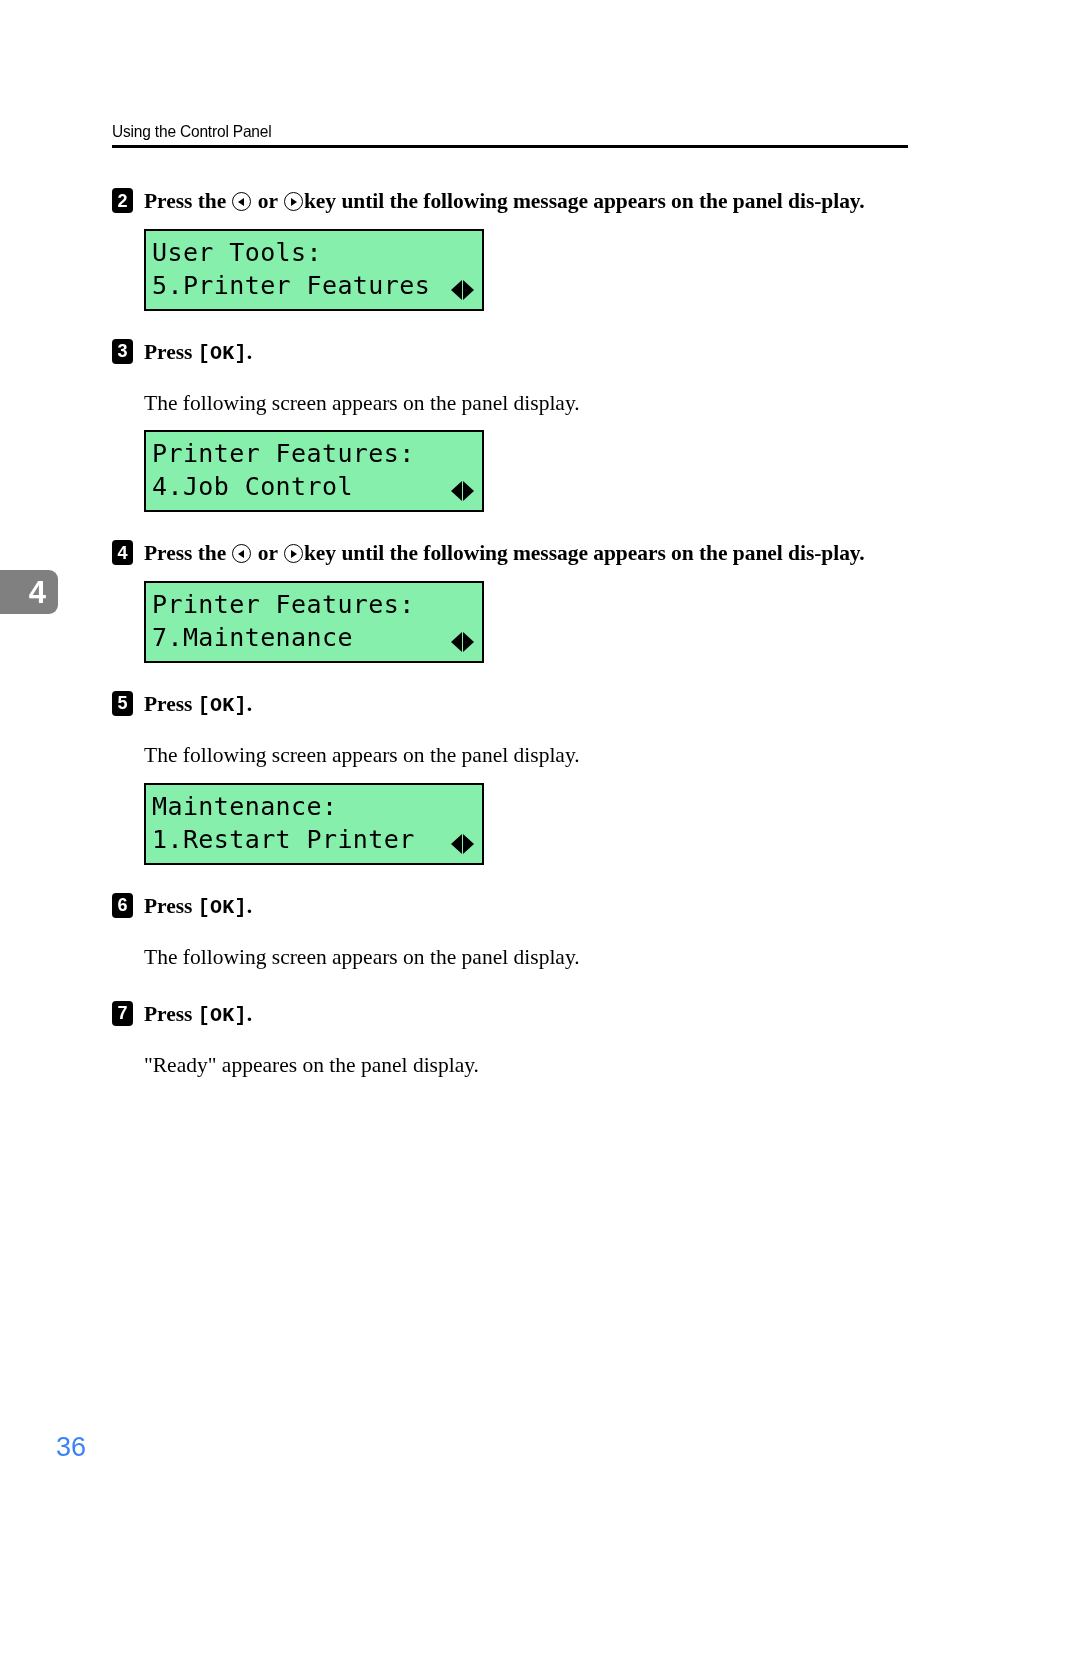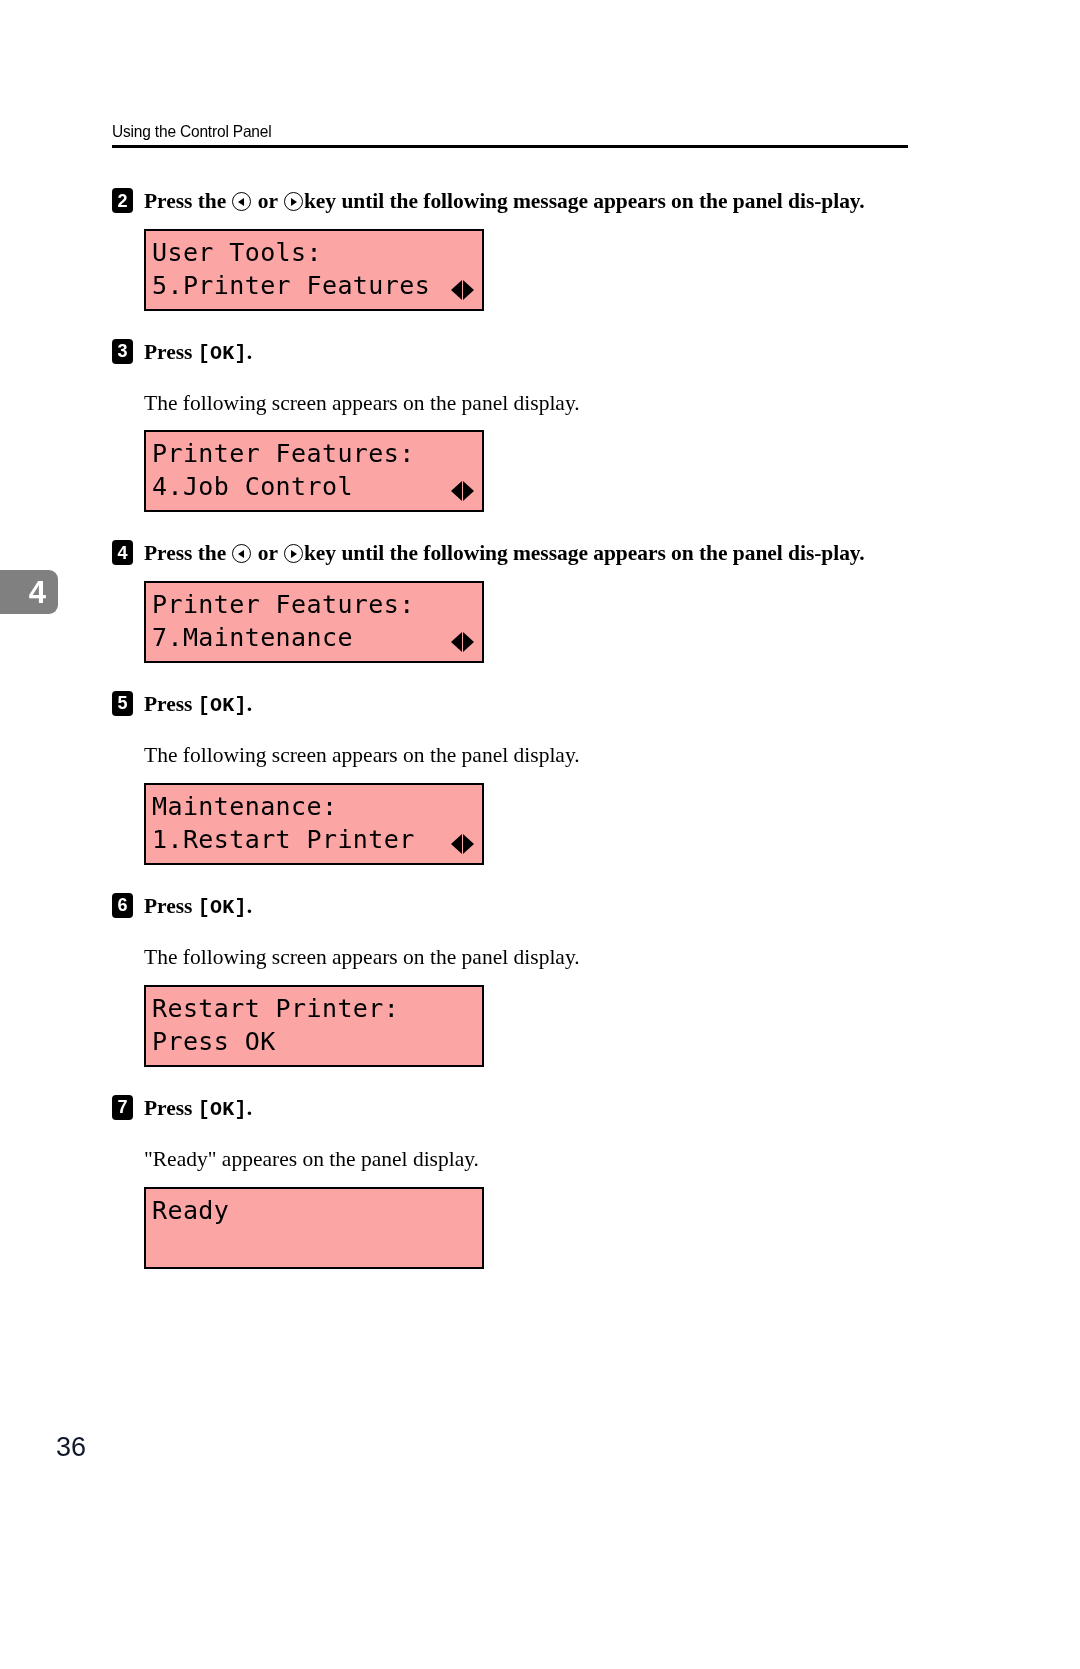--- a/index.html
+++ b/index.html
@@ -142,21 +142,21 @@
     line-height: 1.42;
     margin-top: 20px;
   }
 
   
   .lcd {
     margin-left: 32px;
     margin-top: 12px;
     width: 340px;
     border: 2.6px solid #000;
-    background: #fca5a5;
+    background: #86efac;
     padding: 5px 6px 7px 6px;
     box-sizing: border-box;
     position: relative;
   }
   .lcd-line {
     font-family: "DejaVu Sans Mono", "Liberation Mono", monospace;
     font-size: 25px;
     line-height: 1.32;
     letter-spacing: 0.4px;
     white-space: pre;
@@ -184,21 +184,21 @@
   .tri.left  { border-right: 11px solid #000; }
   .tri.right { border-left: 11px solid #000; }
 
   
   .page-number {
     position: absolute;
     left: 56px;
     top: 1432px;
     font-size: 27px;
     font-family: "Liberation Sans", "DejaVu Sans", sans-serif;
-    color: #0f172a;
+    color: #3b82f6;
   }
 
   .spacer-lg { height: 26px; }
 </style>
 </head>
 <body>
 
 <div class="page">
 
   <div class="header">
@@ -276,36 +276,28 @@
       </div>
     </div>
 
     <div class="spacer-lg"></div>
 
     <div class="step">
       <div class="step-head">
         <span class="step-badge">6</span><span>Press </span><span class="okkey">[OK]</span><span>.</span>
       </div>
       <div class="step-note">The following screen appears on the panel display.</div>
-      <div class="lcd">
-        <div class="lcd-line">Restart Printer:</div>
-        <div class="lcd-line">Press OK</div>
-      </div>
     </div>
 
     <div class="spacer-lg"></div>
 
     <div class="step">
       <div class="step-head">
         <span class="step-badge">7</span><span>Press </span><span class="okkey">[OK]</span><span>.</span>
       </div>
       <div class="step-note">"Ready" appeares on the panel display.</div>
-      <div class="lcd">
-        <div class="lcd-line">Ready</div>
-        <div class="lcd-line blank">&nbsp;</div>
-      </div>
     </div>
 
   </div>
 
   <div class="page-number">36</div>
 
 </div>
 
 </body></html>

